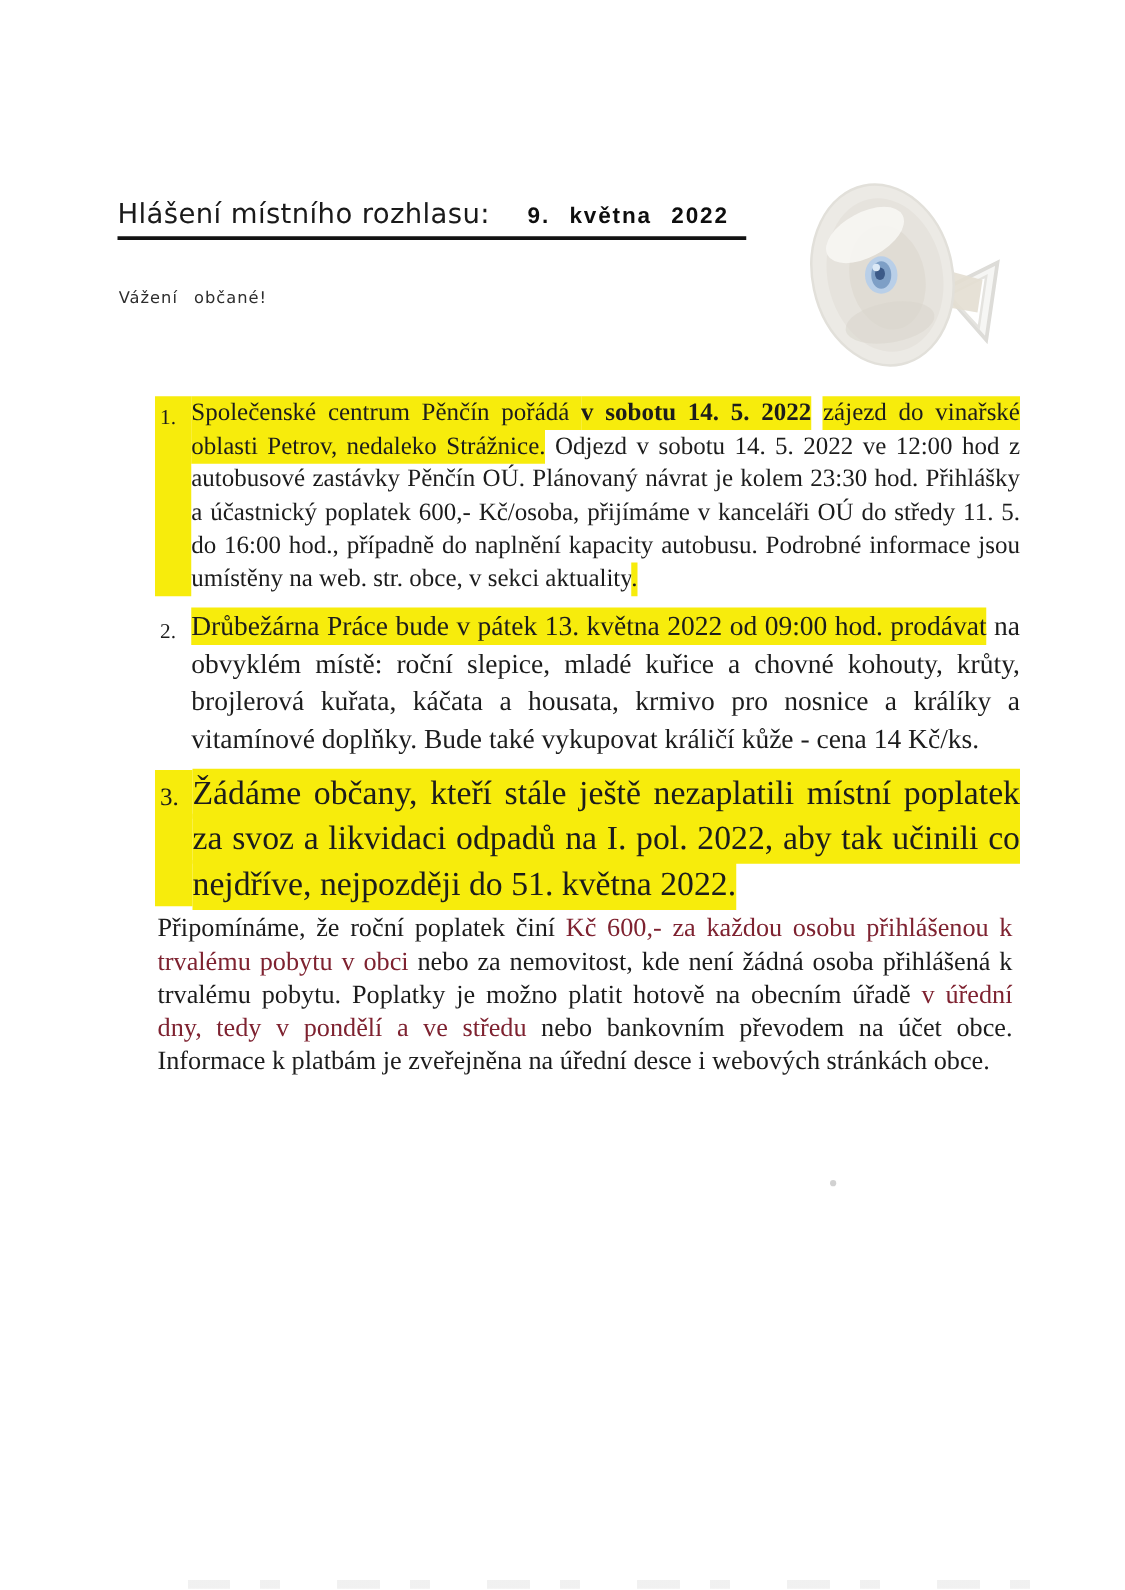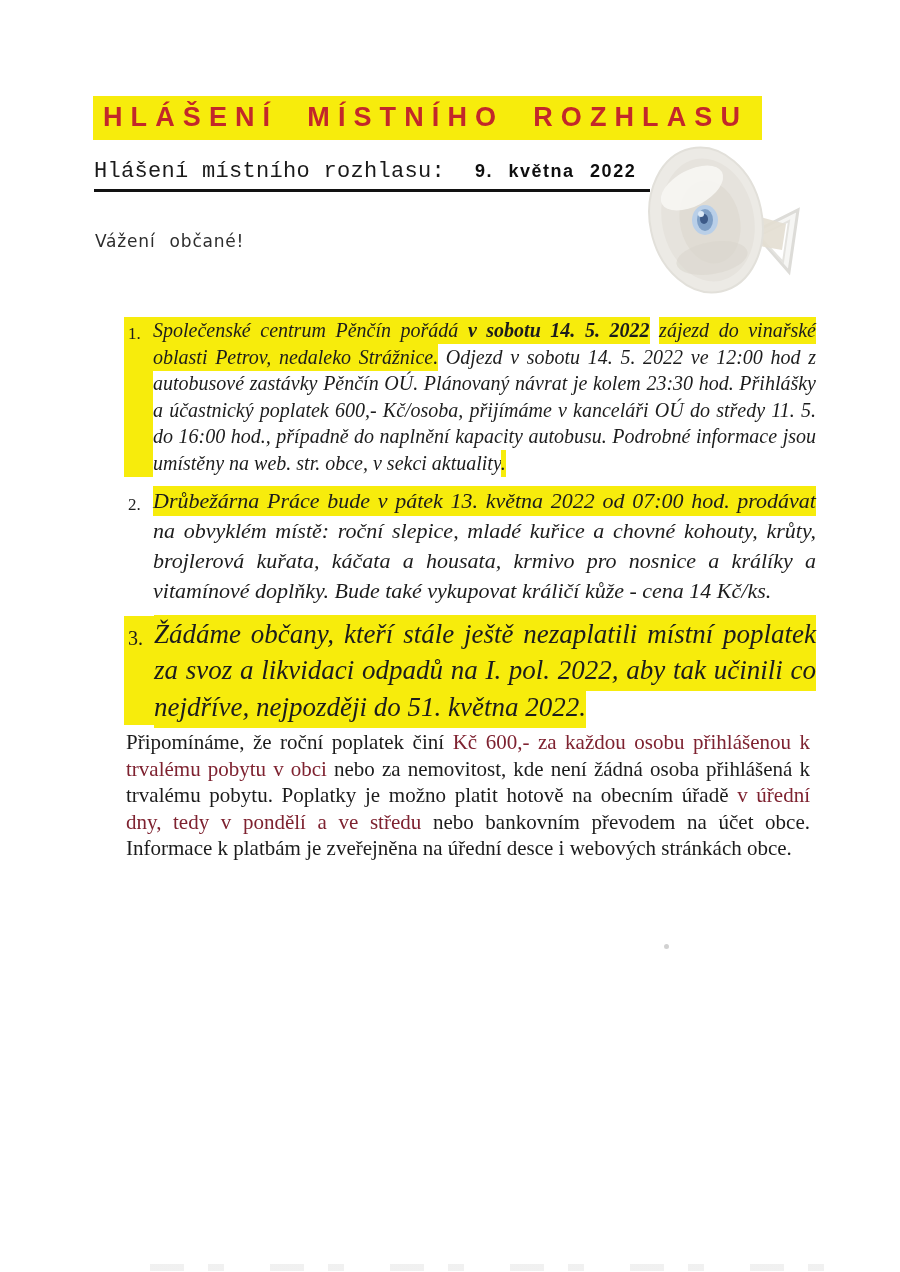--- a/index.html
+++ b/index.html
@@ -19,38 +19,38 @@
     background:var(--hl);color:var(--red);
     font-family:"Liberation Sans",sans-serif;font-weight:bold;
     font-size:27px;letter-spacing:0.30em;word-spacing:0.50em;
     padding:6px 14px 7px 10px;white-space:nowrap;
   }
   .subtitle{
     position:absolute;left:94px;top:159px;
     border-bottom:3px solid #121212;padding-bottom:5px;
     font-family:"DejaVu Sans",sans-serif;white-space:nowrap;
   }
-  .subtitle .label{font-size:22px;color:#1a1a1a;letter-spacing:0.3px;font-family:Liberation Mono, monospace;}
+  .subtitle .label{font-size:22px;color:#1a1a1a;letter-spacing:0.3px;}
   .subtitle .date{
     font-size:18px;font-weight:bold;margin-left:30px;margin-right:14px;
     letter-spacing:1.5px;word-spacing:9px;color:#0e0e0e;
     font-family:"Liberation Sans",sans-serif;
   }
   .salutation{
     position:absolute;left:95px;top:231px;
-    font-family:"DejaVu Sans",sans-serif;font-size:17px;
+    font-family:"DejaVu Sans",sans-serif;font-size:13px;
     letter-spacing:0.8px;word-spacing:8px;color:#2d2d2d;
   }
   
   .speaker{position:absolute;left:626px;top:140px;width:195px;height:165px;}
   
   .content{position:absolute;left:128px;top:317px;width:688px;}
   .item{display:flex;}
   .item .num{flex:0 0 25px;font-size:17px;}
-  .item .para{flex:1;text-align:justify;font-style:italic;}
+  .item .para{flex:1;text-align:justify;}
   .item.normal{font-size:20px;line-height:26.6px;margin-bottom:9px;}
   .item.medium{font-size:22px;line-height:30px;margin-bottom:10px;}
   .item.large{font-size:27px;line-height:36.5px;margin-bottom:4px;}
   .item.normal .num,.item.medium .num{padding-top:4px;}
   .item.large .num{flex-basis:26px;font-size:20px;padding-top:8px;}
   .hl{
     background:var(--hl);
     padding-top:2px;padding-bottom:3px;
     -webkit-box-decoration-break:clone;box-decoration-break:clone;
   }
@@ -73,21 +73,20 @@
     background:repeating-linear-gradient(90deg,
       #333 0 34px, transparent 34px 58px,
       #333 58px 74px, transparent 74px 120px);
   }
 </style>
 </head>
 <body>
 
 <div class="page">
 
-  <div class="doc-title">HLÁŠENÍ MÍSTNÍHO ROZHLASU</div>
 
   <div class="subtitle">
     <span class="label">Hlášení místního rozhlasu:</span><span class="date">9. května 2022</span>
   </div>
 
   <div class="speaker">
     <svg width="195" height="165" viewBox="0 0 195 165" xmlns="http://www.w3.org/2000/svg">
 
       <path d="M128 92 L172 70 L163 132 Z" fill="#f6f6f4" stroke="#dddcd8" stroke-width="3"></path>
       <path d="M133 96 L163 81 L157 122 Z" fill="#ffffff" stroke="#e4e3df" stroke-width="2"></path>
@@ -112,21 +111,21 @@
   <div class="salutation">Vážení občané!</div>
 
   <div class="content" id="announcements">
 
   <div class="item normal">
         <div class="num hl">1.</div>
         <div class="para"><span class="hl">Společenské centrum Pěnčín pořádá </span><span class="hl b">v sobotu 14. 5. 2022</span><span> </span><span class="hl">zájezd do vinařské oblasti Petrov, nedaleko Strážnice.</span><span> Odjezd v sobotu 14. 5. 2022 ve 12:00 hod z autobusové zastávky Pěnčín OÚ. Plánovaný návrat je kolem 23:30 hod. Přihlášky a účastnický poplatek 600,- Kč/osoba, přijímáme v kanceláři OÚ do středy 11. 5. do 16:00 hod., případně do naplnění kapacity autobusu. Podrobné informace jsou umístěny na web. str. obce, v sekci aktuality</span><span class="hl">.</span></div>
       </div>
       <div class="item medium">
         <div class="num">2.</div>
-        <div class="para"><span class="hl">Drůbežárna Práce bude v pátek 13. května 2022 od 07:00 hod. prodávat</span><span> na obvyklém místě: roční slepice, mladé kuřice a chovné kohouty, krůty, brojlerová kuřata, káčata a housata, krmivo pro nosnice a králíky a vitamínové doplňky. Bude také vykupovat králičí kůže - cena 14 Kč/ks.</span></div>
+        <div class="para"><span class="hl">Drůbežárna Práce bude v pátek 13. května 2022 od 09:00 hod. prodávat</span><span> na obvyklém místě: roční slepice, mladé kuřice a chovné kohouty, krůty, brojlerová kuřata, káčata a housata, krmivo pro nosnice a králíky a vitamínové doplňky. Bude také vykupovat králičí kůže - cena 14 Kč/ks.</span></div>
       </div>
       <div class="item large">
         <div class="num hl">3.</div>
         <div class="para"><span class="hl">Žádáme občany, kteří stále ještě nezaplatili místní poplatek za svoz a likvidaci odpadů na I. pol. 2022, aby tak učinili co nejdříve, nejpozději do 51. května 2022.</span></div>
       </div>
       <div class="footnote"><span>Připomínáme, že  roční poplatek činí  </span><span class="maroon">Kč 600,-  za každou osobu přihlášenou k trvalému pobytu v obci</span><span> nebo za nemovitost, kde není žádná osoba přihlášená k trvalému pobytu.  Poplatky je možno platit hotově na obecním úřadě </span><span class="maroon">v úřední dny, tedy v pondělí a ve středu</span><span> nebo bankovním převodem na účet obce. Informace k platbám je zveřejněna na úřední desce i webových stránkách obce.</span></div>
     </div>
 
   <div class="stray-dot"></div>
   <div class="bottom-smudge"></div>

